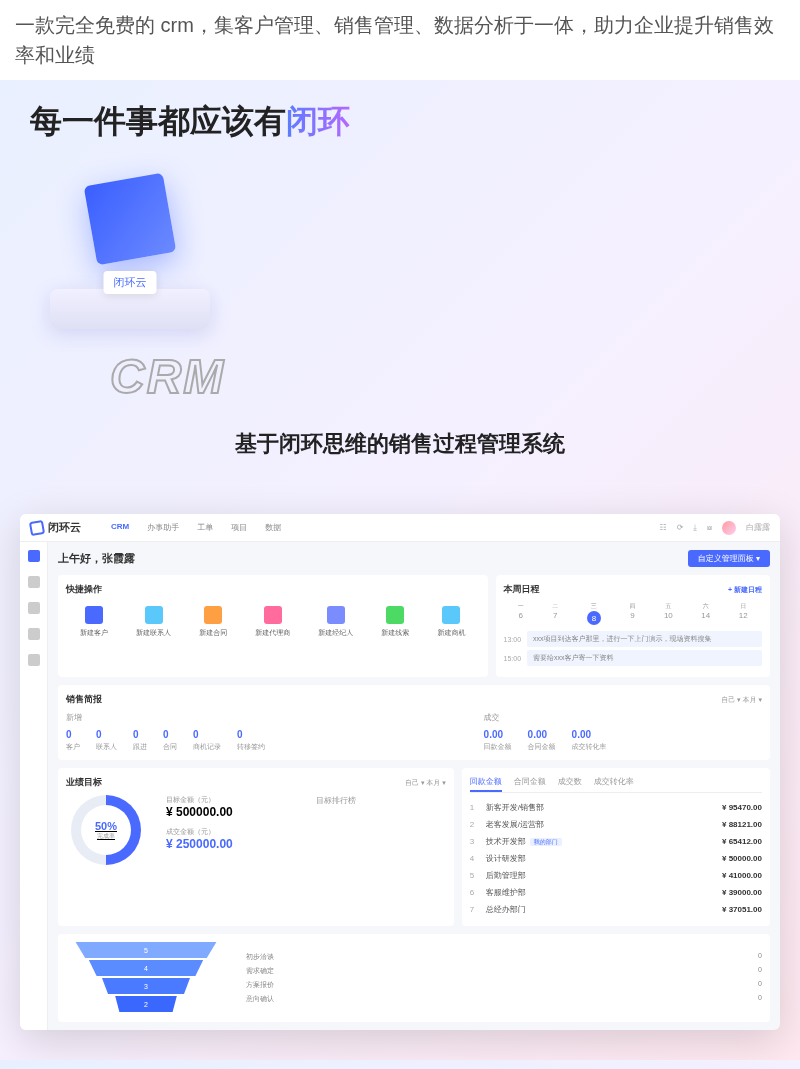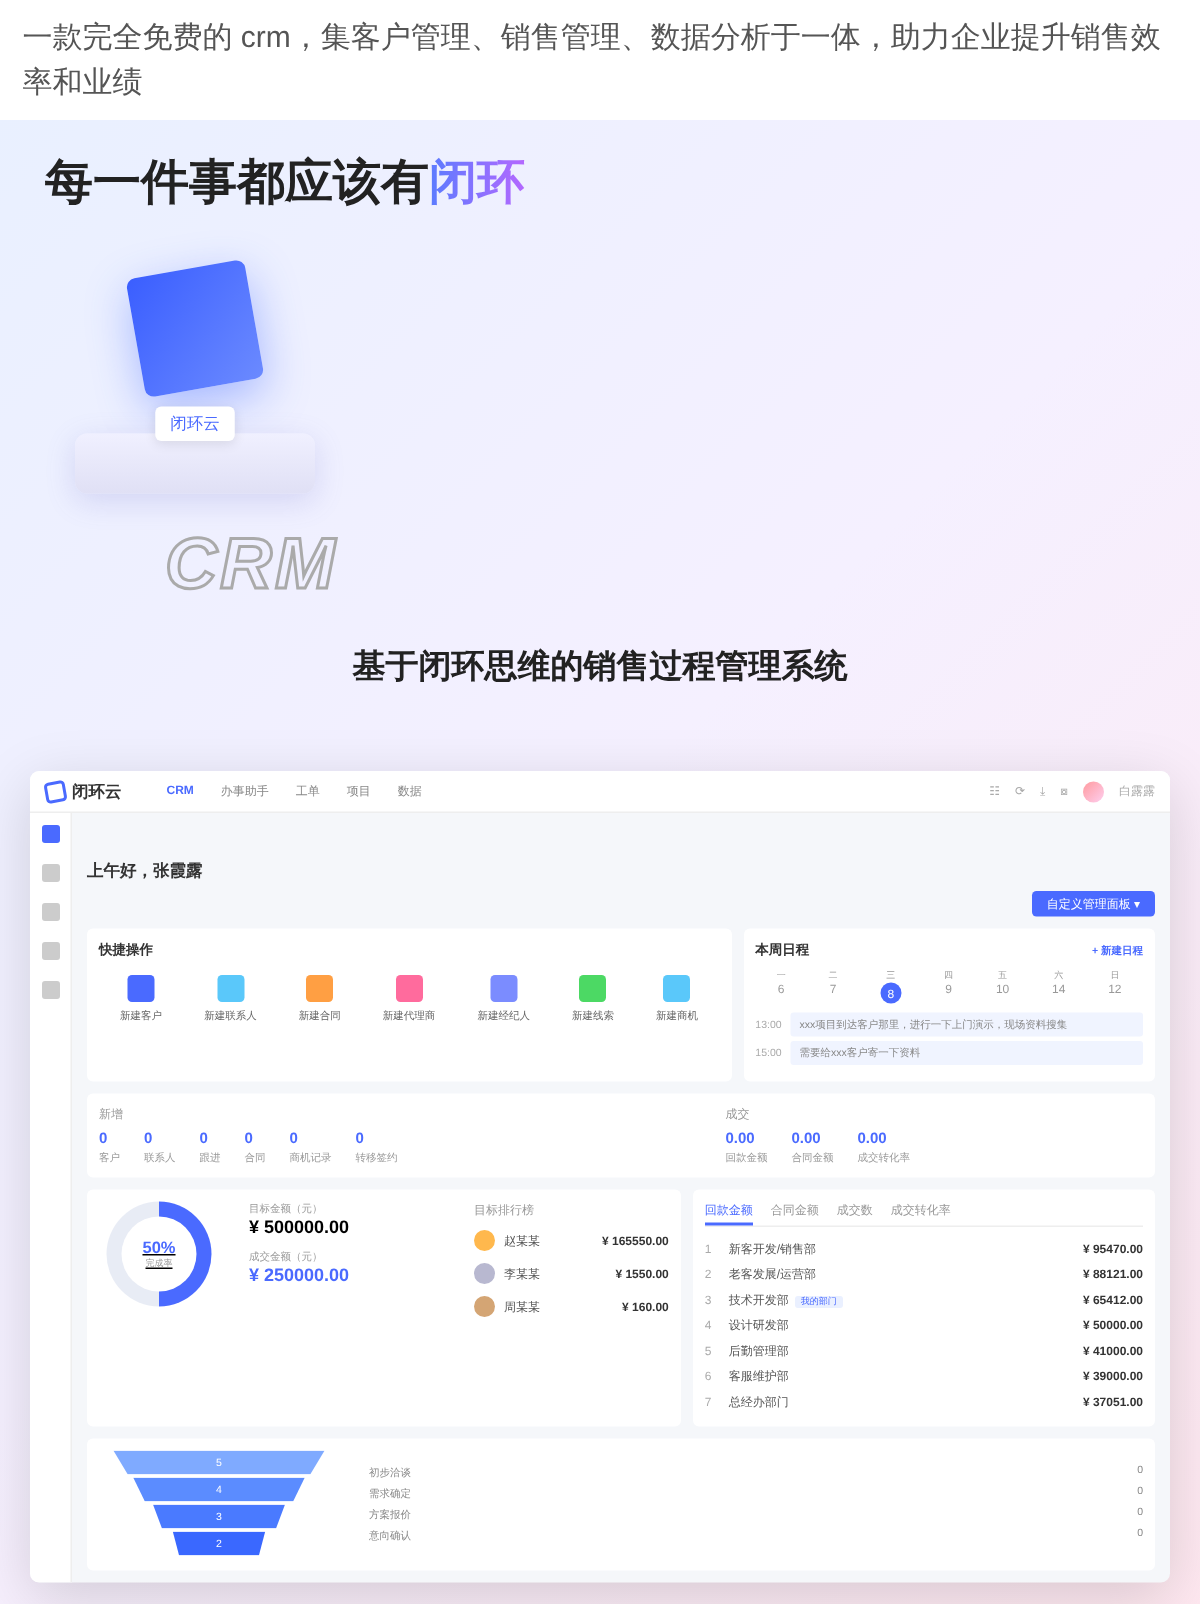--- a/index.html
+++ b/index.html
@@ -24,21 +24,21 @@
 .top-nav span:first-child { color: #4a6aff; font-weight: bold; }
 .top-icons { display: flex; gap: 10px; align-items: center; color: #aaa; }
 .avatar { width: 14px; height: 14px; border-radius: 50%; background: linear-gradient(135deg, #ff9a9e, #fecfef); }
 .dash-body { display: flex; }
 .sidebar { width: 28px; background: #fff; border-right: 1px solid #eee; padding: 8px 0; display: flex; flex-direction: column; gap: 14px; align-items: center; }
 .side-icon { width: 12px; height: 12px; background: #ccc; border-radius: 2px; }
 .side-icon.active { background: #4a6aff; }
 .main { flex: 1; padding: 8px 10px; }
 .greeting-row { display: flex; justify-content: space-between; align-items: center; margin-bottom: 8px; }
 .greeting { font-size: 11px; font-weight: bold; color: #333; }
-.btn-primary { background: #4a6aff; color: #fff; padding: 3px 10px; border-radius: 3px; font-size: 8px; margin-top: 44px; }
+.btn-primary { background: #4a6aff; color: #fff; padding: 3px 10px; border-radius: 3px; font-size: 8px; }
 .row { display: flex; gap: 8px; margin-bottom: 8px; }
 .card { background: #fff; border-radius: 4px; padding: 8px; }
 .card-title { font-size: 9px; font-weight: bold; color: #333; margin-bottom: 6px; display: flex; justify-content: space-between; align-items: center; }
 .card-sub { color: #999; font-size: 7px; font-weight: normal; }
 .quick-actions { display: flex; justify-content: space-around; padding: 4px 0; }
 .qa-item { text-align: center; }
 .qa-icon { width: 18px; height: 18px; margin: 0 auto 4px; border-radius: 3px; }
 .qa-label { font-size: 7px; color: #666; }
 .schedule-dates { display: flex; justify-content: space-around; margin-bottom: 6px; color: #999; }
 .schedule-dates .active { background: #4a6aff; color: #fff; border-radius: 50%; width: 14px; height: 14px; display: inline-flex; align-items: center; justify-content: center; }
@@ -216,20 +216,24 @@
      </div>
               <div class="schedule-item">
        <span class="schedule-time">15:00</span>
        <span class="schedule-bar">需要给xxx客户寄一下资料</span>
      </div>
             </div>
         </div>
       </div>
 
       <div class="card" style="margin-bottom:8px">
+        <div class="card-title">
+          <span>销售简报</span>
+          <span class="card-sub">自己 ▾    本月 ▾</span>
+        </div>
         <div class="brief-row">
           <div class="brief-group" style="flex:1.5">
             <div class="brief-group-title">新增</div>
             <div class="brief-items" id="brief1">
                 <div class="brief-item">
        <div class="brief-val">0</div>
        <div class="brief-lbl">客户</div>
      </div>
                 <div class="brief-item">
        <div class="brief-val">0</div>
@@ -268,20 +272,24 @@
        <div class="brief-val">0.00</div>
        <div class="brief-lbl">成交转化率</div>
      </div>
               </div>
           </div>
         </div>
       </div>
 
       <div class="row">
         <div class="card" style="flex:1.3">
+          <div class="card-title">
+            <span>业绩目标</span>
+            <span class="card-sub">自己 ▾  本月 ▾</span>
+          </div>
           <div class="target-row">
             <div class="donut-wrap">
               <div class="donut">
                 <div class="donut-inner">
                   <div class="donut-pct">50%</div>
                   <div class="donut-lbl">完成率</div>
                 </div>
               </div>
             </div>
             <div class="target-nums" id="target-nums">
@@ -289,37 +297,20 @@
      <div class="target-num-lbl">目标金额（元）</div>
      <div class="target-num-val ">¥ 500000.00</div>
    </div>
                 <div class="target-num-item">
      <div class="target-num-lbl">成交金额（元）</div>
      <div class="target-num-val blue">¥ 250000.00</div>
    </div>
               </div>
             <div class="rank-list">
               <div style="font-size:8px;color:#999;margin-bottom:4px">目标排行榜</div>
-              <div id="ranks">
-                  <div class="rank-item">
-     <div class="rank-avatar" style="background:#ffb84d"></div>
-     <div class="rank-name">赵某某</div>
-     <div class="rank-amt">¥ 165550.00</div>
-   </div>
-                  <div class="rank-item">
-     <div class="rank-avatar" style="background:#b8b8d0"></div>
-     <div class="rank-name">李某某</div>
-     <div class="rank-amt">¥ 1550.00</div>
-   </div>
-                  <div class="rank-item">
-     <div class="rank-avatar" style="background:#d4a574"></div>
-     <div class="rank-name">周某某</div>
-     <div class="rank-amt">¥ 160.00</div>
-   </div>
-                </div>
             </div>
           </div>
         </div>
         <div class="card" style="flex:1">
           <div class="tabs" id="top10-tabs">
               <span class="active">回款金额</span>
               <span class="">合同金额</span>
               <span class="">成交数</span>
               <span class="">成交转化率</span>
             </div>

